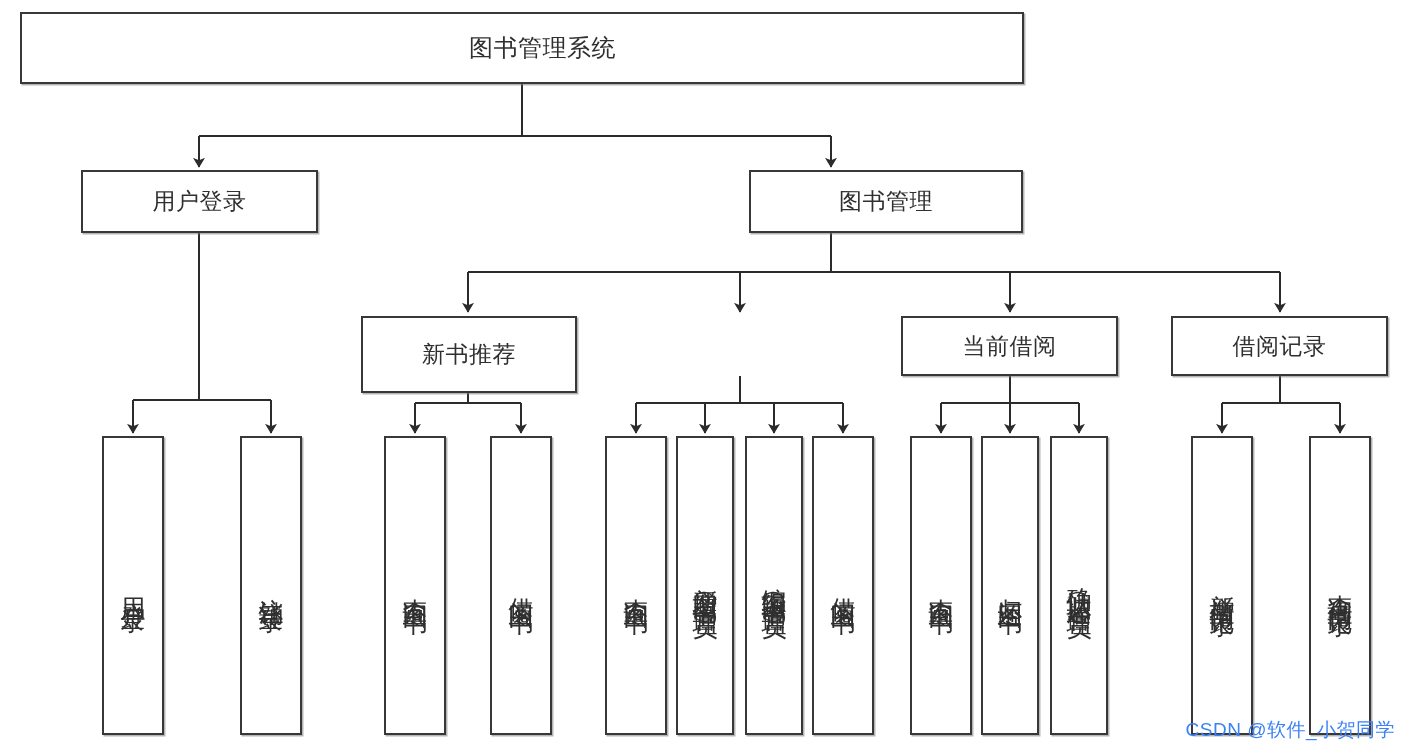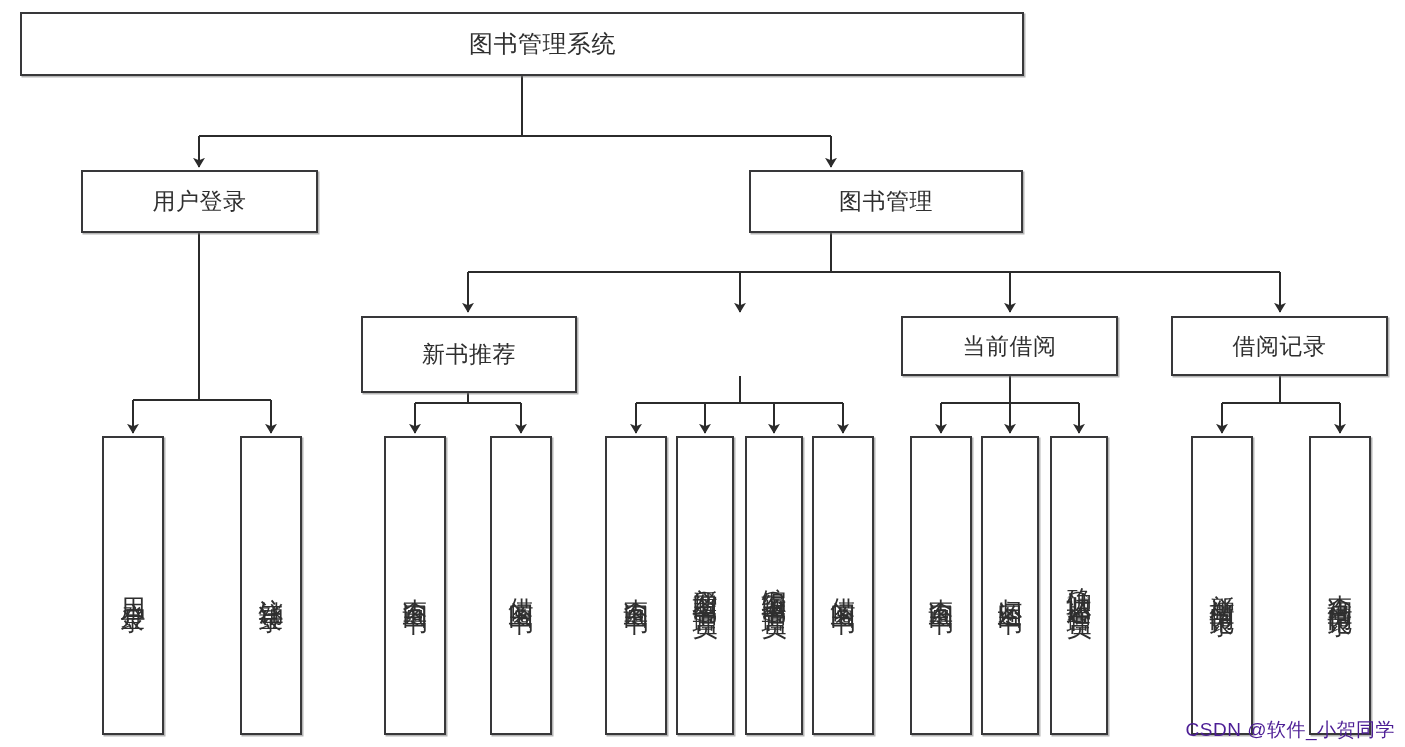--- a/index.html
+++ b/index.html
@@ -63,21 +63,21 @@
     font-size: 25px;
     letter-spacing: 4px;
     line-height: 1.0;
     max-height: 100%;
   }
   .watermark {
     position: absolute;
     right: 10px;
     bottom: 4px;
     font-size: 19px;
-    color: #4c1d95;
+    color: #3b82f6;
     letter-spacing: 0.5px;
     white-space: nowrap;
     user-select: none;
   }
 </style>
 </head>
 <body>
 
 <div id="canvas">
 
@@ -125,21 +125,21 @@
       <path d="M 1010 403 L 1010 433" marker-end="url(#arrow)"></path>
       <path d="M 1079 403 L 1079 433" marker-end="url(#arrow)"></path>
 
       <path d="M 1280 376 L 1280 403"></path>
       <path d="M 1222 403 L 1340 403"></path>
       <path d="M 1222 403 L 1222 433" marker-end="url(#arrow)"></path>
       <path d="M 1340 403 L 1340 433" marker-end="url(#arrow)"></path>
     </g>
   </svg>
 
-  <div class="node horiz root" style="left:20px; top:12px; width:1004px; height:64px;padding-left:41px;">
+  <div class="node horiz root" style="left:20px; top:12px; width:1004px; height:72px;padding-left:41px;">
     <span class="label">图书管理系统</span>
   </div>
 
   <div class="node horiz" style="left:81px; top:170px; width:237px; height:63px;">
     <span class="label">用户登录</span>
   </div>
   <div class="node horiz" style="left:749px; top:170px; width:274px; height:63px;">
     <span class="label">图书管理</span>
   </div>
 

